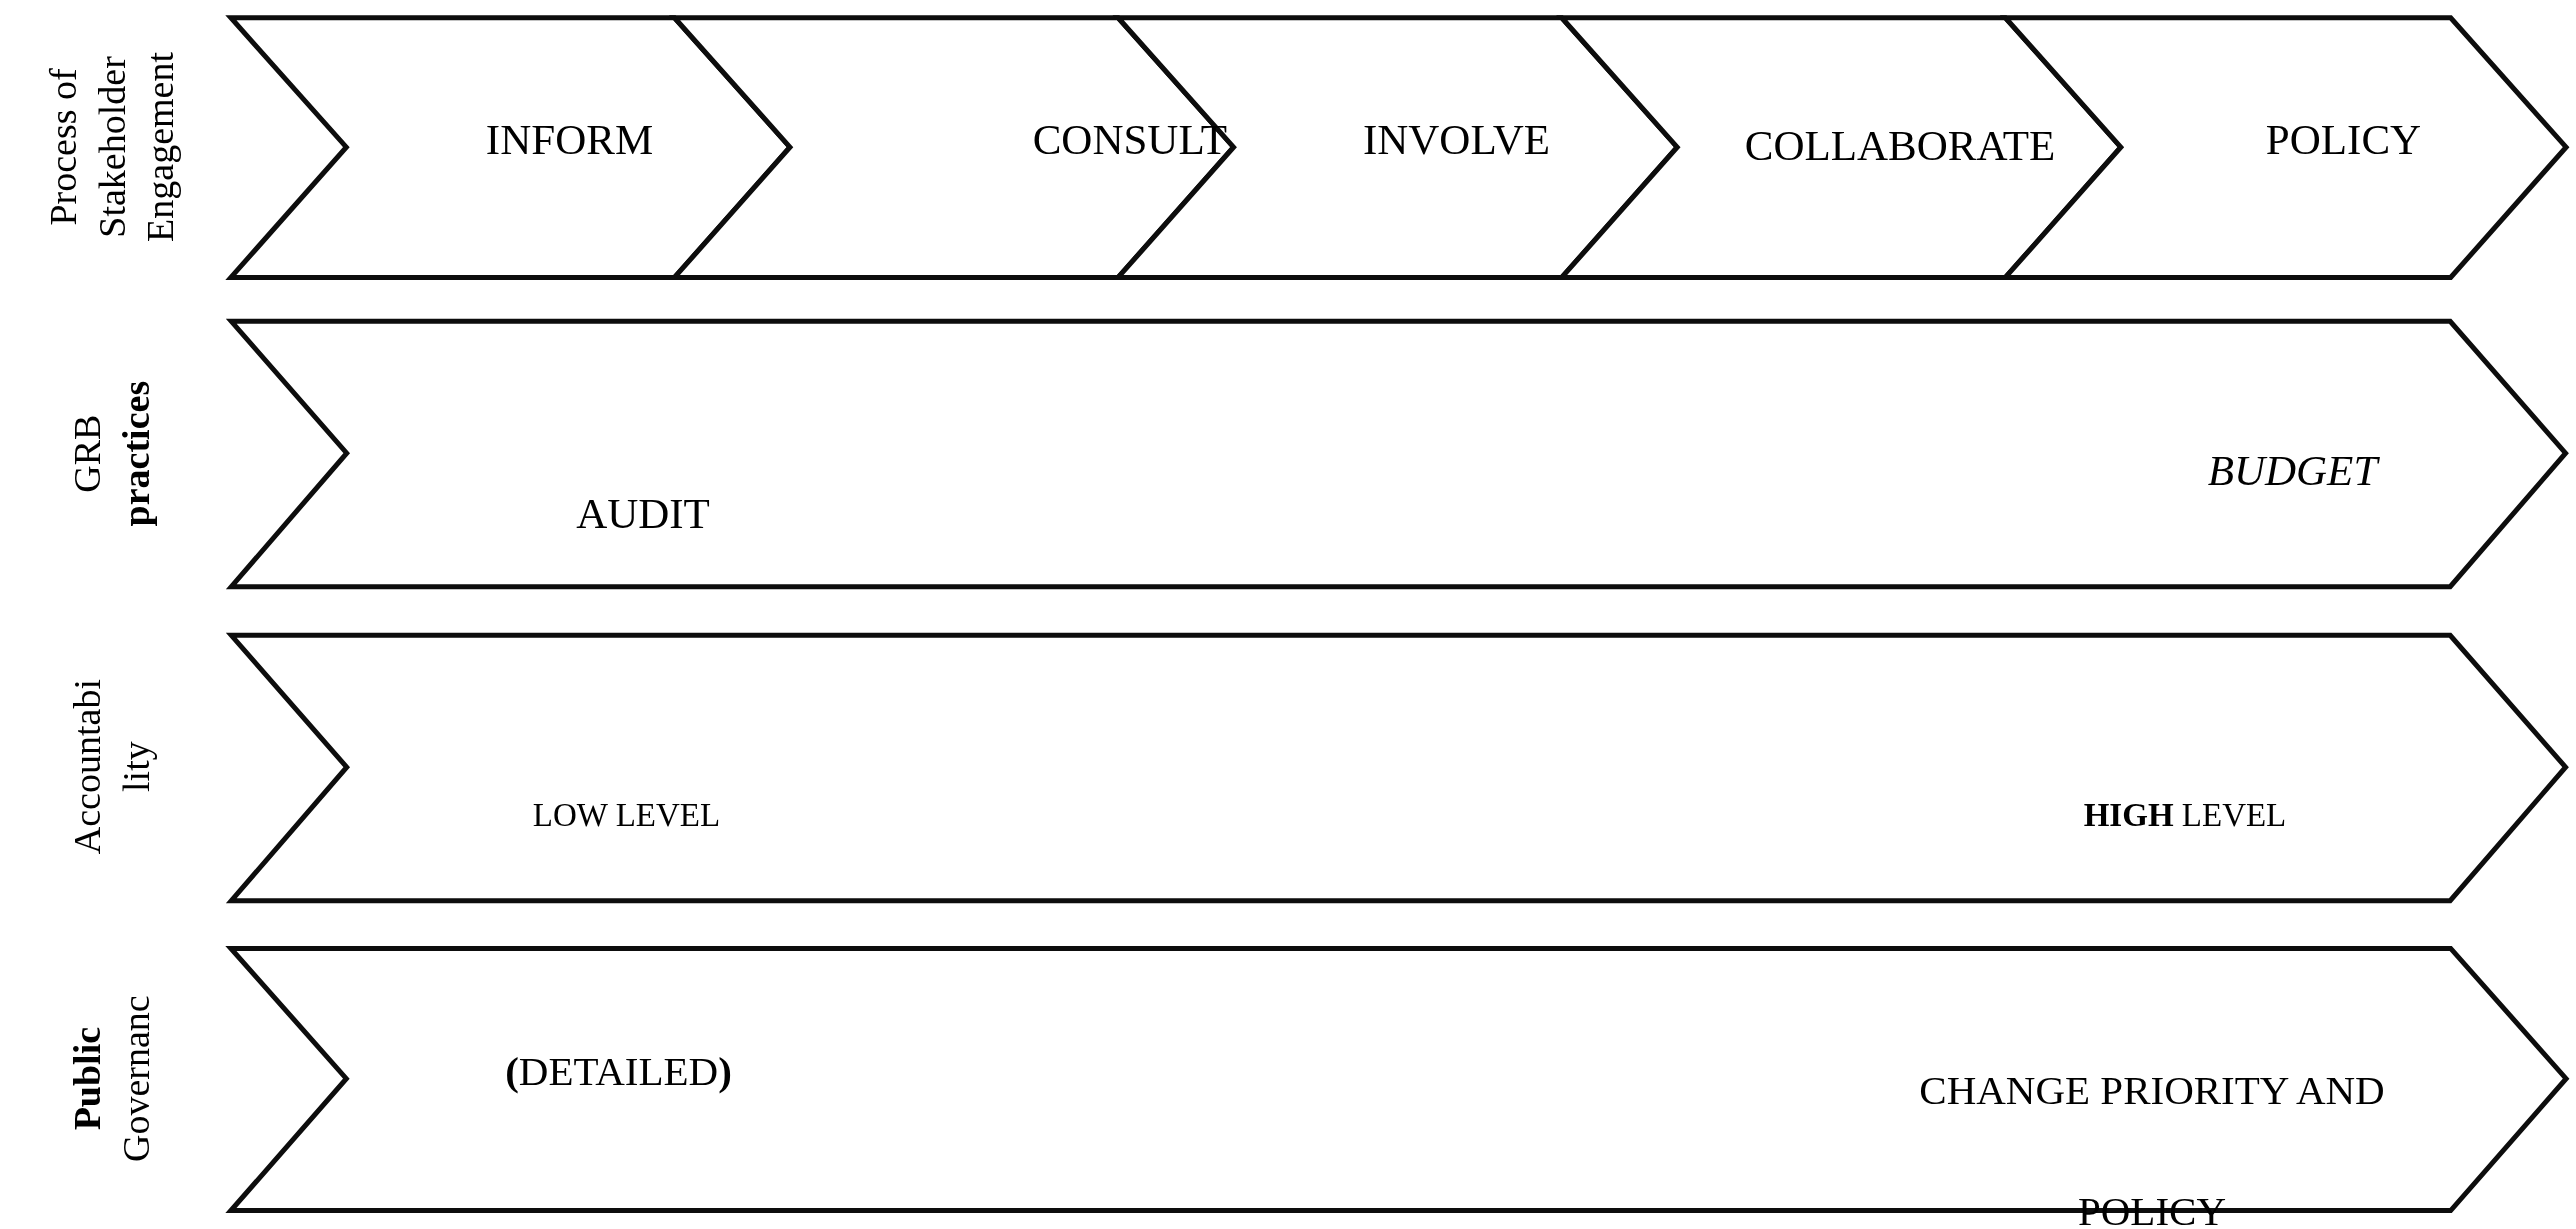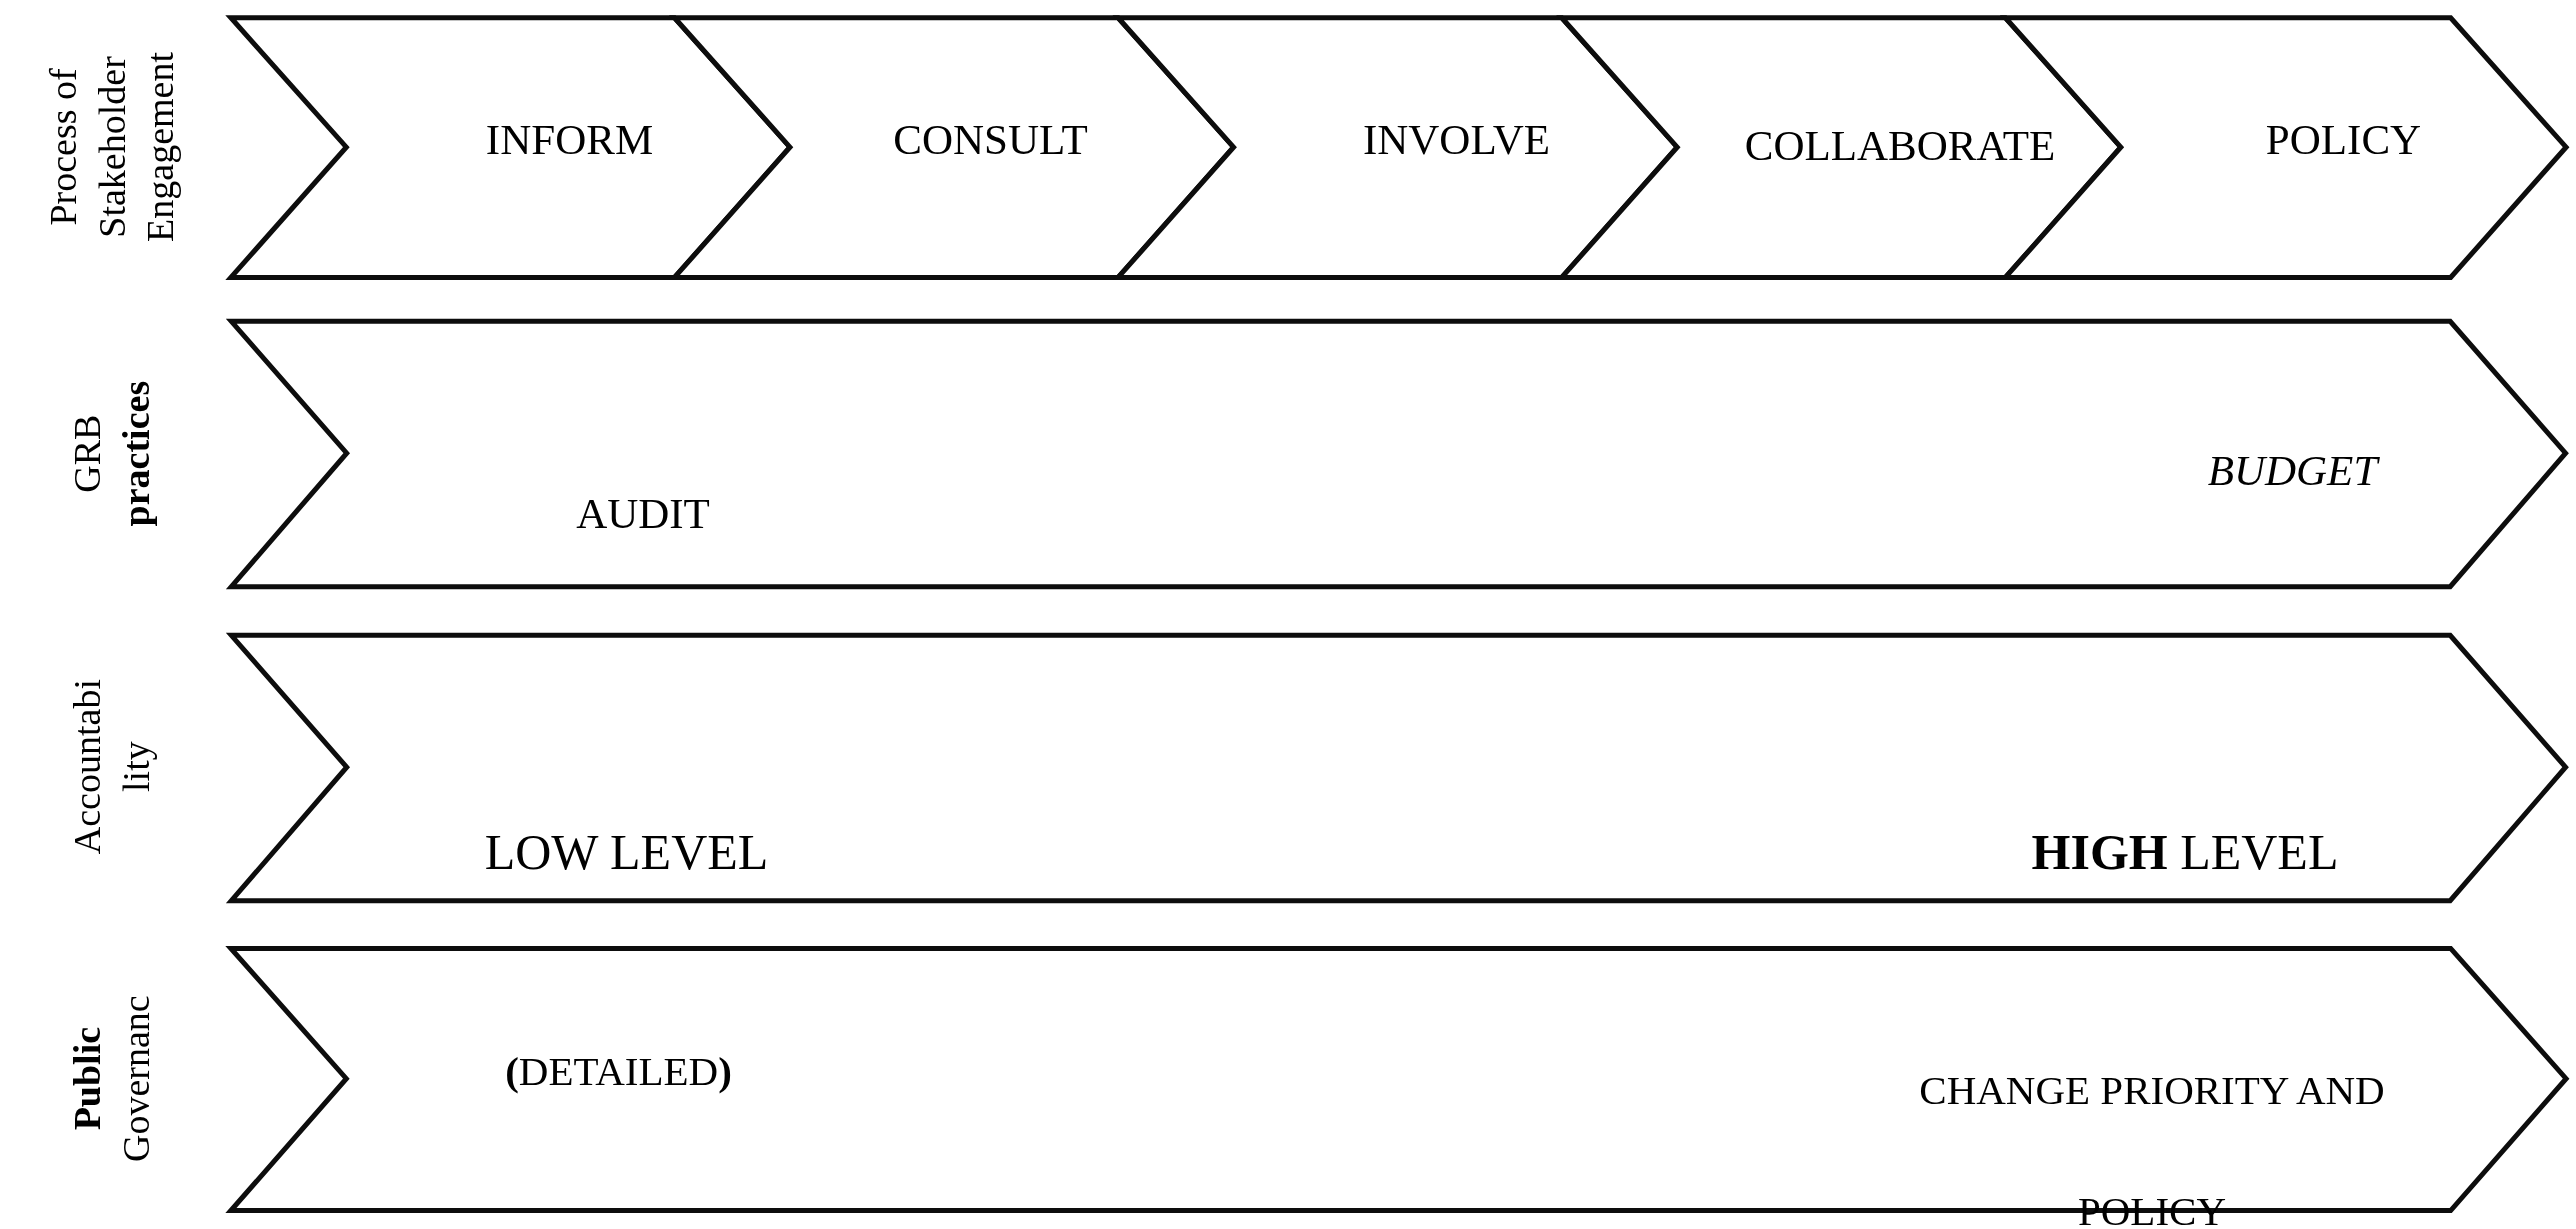--- a/index.html
+++ b/index.html
@@ -61,21 +61,21 @@
     position: absolute;
     text-align: center;
     font-size: 43px;
     line-height: 1.44;
     white-space: pre-line;
     pointer-events: none;
   }
   .chev-text .tl { display: block; }
   .r1-text { font-size: 43px; }
   .r2-text { font-size: 43px; }
-  .r3-text { font-size: 50px; }
+  .r3-text { font-size: 33px; }
   .r4-text { font-size: 41px; line-height: 1.48; }
 </style>
 </head>
 <body>
 
 <div id="diagram-root">
 
   <div class="row-label" style="top:15px; height:264px;">
     <div class="rot-block">
       <span class="rot-line">Process of</span>
@@ -95,21 +95,21 @@
 
       <polygon class="chev-shape" points="1894,3 2432,3 2572,160 2432,318 1894,318 2034,160"></polygon>
 
       <polygon class="chev-shape" points="2432,3 2972,3 3112,160 2972,318 2432,318 2572,160"></polygon>
     </svg>
   </div>
 
   <div class="chev-text r1-text" style="left:355px; top:0px; width:429px; height:279px; display:flex; align-items:center; justify-content:center;">
     <span class="tl">INFORM</span>
   </div>
-  <div class="chev-text r1-text" style="left:776px; top:0px; width:429px; height:279px; display:flex; align-items:center; justify-content:center;">
+  <div class="chev-text r1-text" style="left:798px; top:0px; width:429px; height:279px; display:flex; align-items:center; justify-content:flex-end;">
     <span class="tl">CONSULT</span>
   </div>
   <div class="chev-text r1-text" style="left:1242px; top:0px; width:429px; height:279px; display:flex; align-items:center; justify-content:center;">
     <span class="tl">INVOLVE</span>
   </div>
   <div class="chev-text r1-text" style="left:1674px; top:6.6px; width:452px; height:279px; display:flex; flex-direction:row; align-items:center; justify-content:center;">
     <span class="tl">COLLABOR</span>
     <span class="tl">ATE</span>
   </div>
   <div class="chev-text r1-text" style="left:2129px; top:0px; width:429px; height:279px; display:flex; align-items:center; justify-content:center;">

